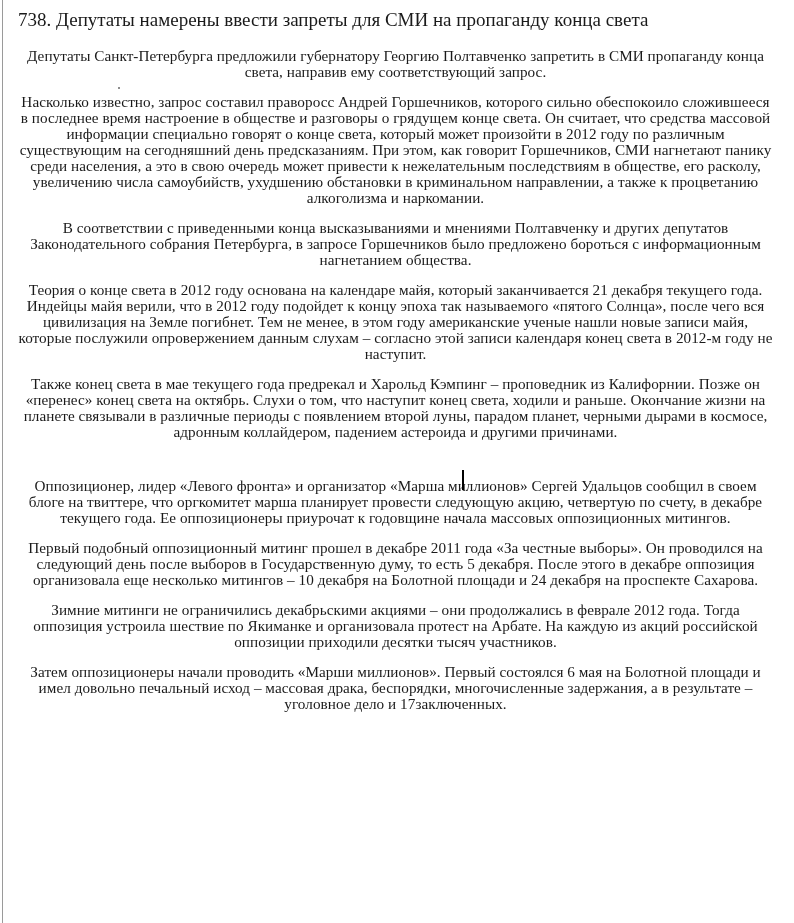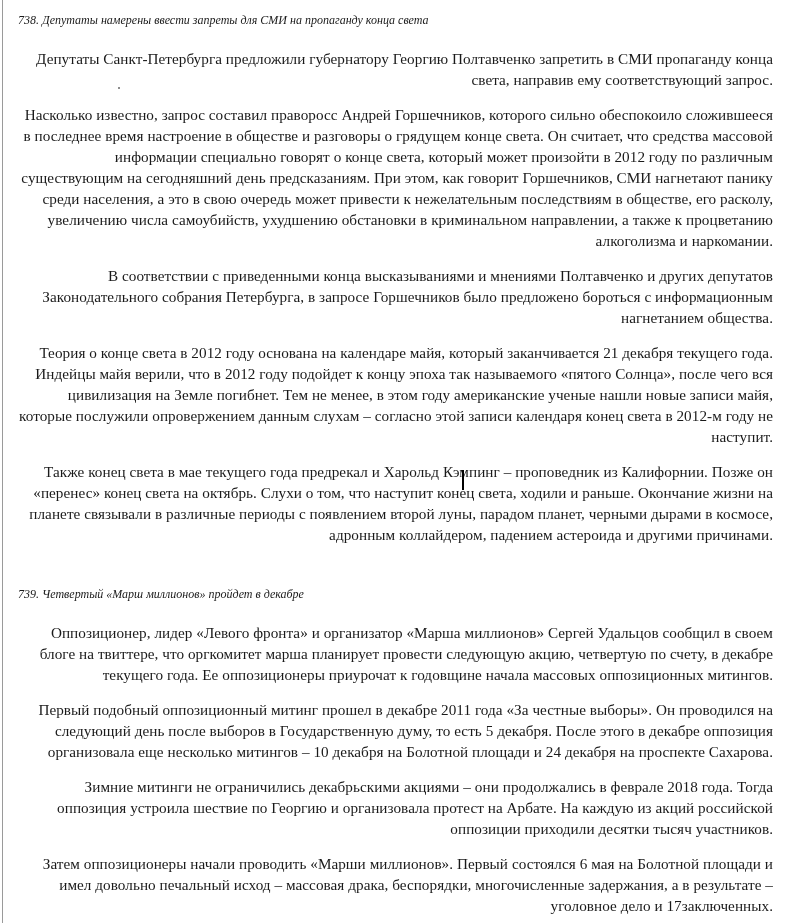--- a/index.html
+++ b/index.html
@@ -36,31 +36,30 @@
   #doc-body {
     position: absolute;
     left: 18px;
     top: 9px;
     width: 755px;
   }
 
   .para {
     margin: 0 0 14px 0;
     font-size: 15.2px;
-    line-height: 21px;
-    text-align: right;
+    line-height: 16px;
+    text-align: center;
     color: #1a1a1a;
     letter-spacing: 0.05px;
   }
   .heading {
     margin: 0 0 17px 0;
-    font-size: 12px;
+    font-size: 19px;
     line-height: 22.1px;
     color: #1a1a1a;
-    font-style: italic;
   }
   .gap-block {
     height: 24px;
   }
 
   
   .sp {
     
     background-image:
       linear-gradient(45deg, transparent 45%, #d21a13 45%, #d21a13 55%, transparent 55%),
@@ -110,35 +109,34 @@
   <div id="scan-speck"></div>
 
   <div id="doc-body">
 
     <p class="heading">738. Депутаты намерены ввести запреты для СМИ на пропаганду конца света</p>
 
     <p class="para">Депутаты Санкт-Петербурга предложили губернатору Георгию Полтавченко запретить в СМИ пропаганду конца света, направив ему соответствующий запрос.</p>
 
     <p class="para"><span>Насколько известно, запрос составил </span><span class="sp">праворосс</span><span> Андрей Горшечников, которого сильно обеспокоило сложившееся в последнее время настроение в обществе и разговоры о грядущем конце света. Он считает, что средства массовой информации специально говорят о конце света, который может произойти в 2012 году по различным существующим на сегодняшний день предсказаниям. При этом, как говорит Горшечников, СМИ нагнетают панику среди населения, а это в свою очередь может привести к нежелательным последствиям в обществе, его расколу, увеличению числа самоубийств, ухудшению обстановки в криминальном направлении, а также к процветанию алкоголизма и наркомании.</span></p>
 
-    <p class="para"><span>В соответствии с приведенными конца высказываниями и мнениями </span><span class="sp">Полтавченко</span><span> и других депутатов Законодательного собрания Петербурга, в запросе </span><span class="sp">Горшечников</span><span> было предложено бороться с информационным нагнетанием общества.</span></p>
+    <p class="para"><span>В соответствии с приведенными конца высказываниями и мнениями </span><span class="sp">Полтавченку</span><span> и других депутатов Законодательного собрания Петербурга, в запросе </span><span class="sp">Горшечников</span><span> было предложено бороться с информационным нагнетанием общества.</span></p>
 
     <p class="para">Теория о конце света в 2012 году основана на календаре майя, который заканчивается 21 декабря текущего года. Индейцы майя верили, что в 2012 году подойдет к концу эпоха так называемого «пятого Солнца», после чего вся цивилизация на Земле погибнет. Тем не менее, в этом году американские ученые нашли новые записи майя, которые послужили опровержением данным слухам – согласно этой записи календаря конец света в 2012-м году не наступит.</p>
 
     <p class="para"><span>Также конец света в мае текущего года предрекал и </span><span class="sp">Харольд Кэмпинг</span><span> – проповедник из Калифорнии. Позже он «перенес» конец света на октябрь. Слухи о том, что наступит конец света, ходили и раньше. Окончание жизни на планете связывали в различные периоды с появлением второй луны, парадом планет, черными дырами в космосе, </span><span class="sp">адронным коллайдером</span><span>, падением астероида и другими причинами.</span></p>
 
     <div class="gap-block"></div>
 
-    <p class="heading">739.  Четвертый «Марш миллионов» пройдет в декабре</p>
 
     <p class="para"><span>Оппозиционер</span><span class="gr">,</span><span> лидер «Левого фронта» и организатор «Марша миллионов» Сергей Удальцов сообщил в своем </span><span class="sp">блоге</span><span> на </span><span class="sp">твиттере</span><span>, что оргкомитет марша планирует провести следующую акцию, четвертую по счету, в декабре текущего года. Ее оппозиционеры приурочат к годовщине начала массовых оппозиционных митингов.</span></p>
 
     <p class="para">Первый подобный оппозиционный митинг прошел в декабре 2011 года «За честные выборы». Он проводился на следующий день после выборов в Государственную думу, то есть 5 декабря. После этого в декабре оппозиция организовала еще несколько митингов – 10 декабря на Болотной площади и 24 декабря на проспекте Сахарова.</p>
 
-    <p class="para"><span>Зимние митинги не ограничились декабрьскими акциями – они продолжались в феврале 2018 года. Тогда оппозиция устроила шествие по </span><span class="sp">Георгию</span><span> и организовала протест на Арбате. На каждую из акций российской оппозиции приходили десятки тысяч участников.</span></p>
+    <p class="para"><span>Зимние митинги не ограничились декабрьскими акциями – они продолжались в феврале 2012 года. Тогда оппозиция устроила шествие по </span><span class="sp">Якиманке</span><span> и организовала протест на Арбате. На каждую из акций российской оппозиции приходили десятки тысяч участников.</span></p>
 
     <p class="para">Затем оппозиционеры начали проводить «Марши миллионов». Первый состоялся 6 мая на Болотной площади и имел довольно печальный исход – массовая драка, беспорядки, многочисленные задержания, а в результате – уголовное дело и 17заключенных.</p>
 
   </div>
 
   <div id="text-caret"></div>
 
 </div>
 
 </body></html>

